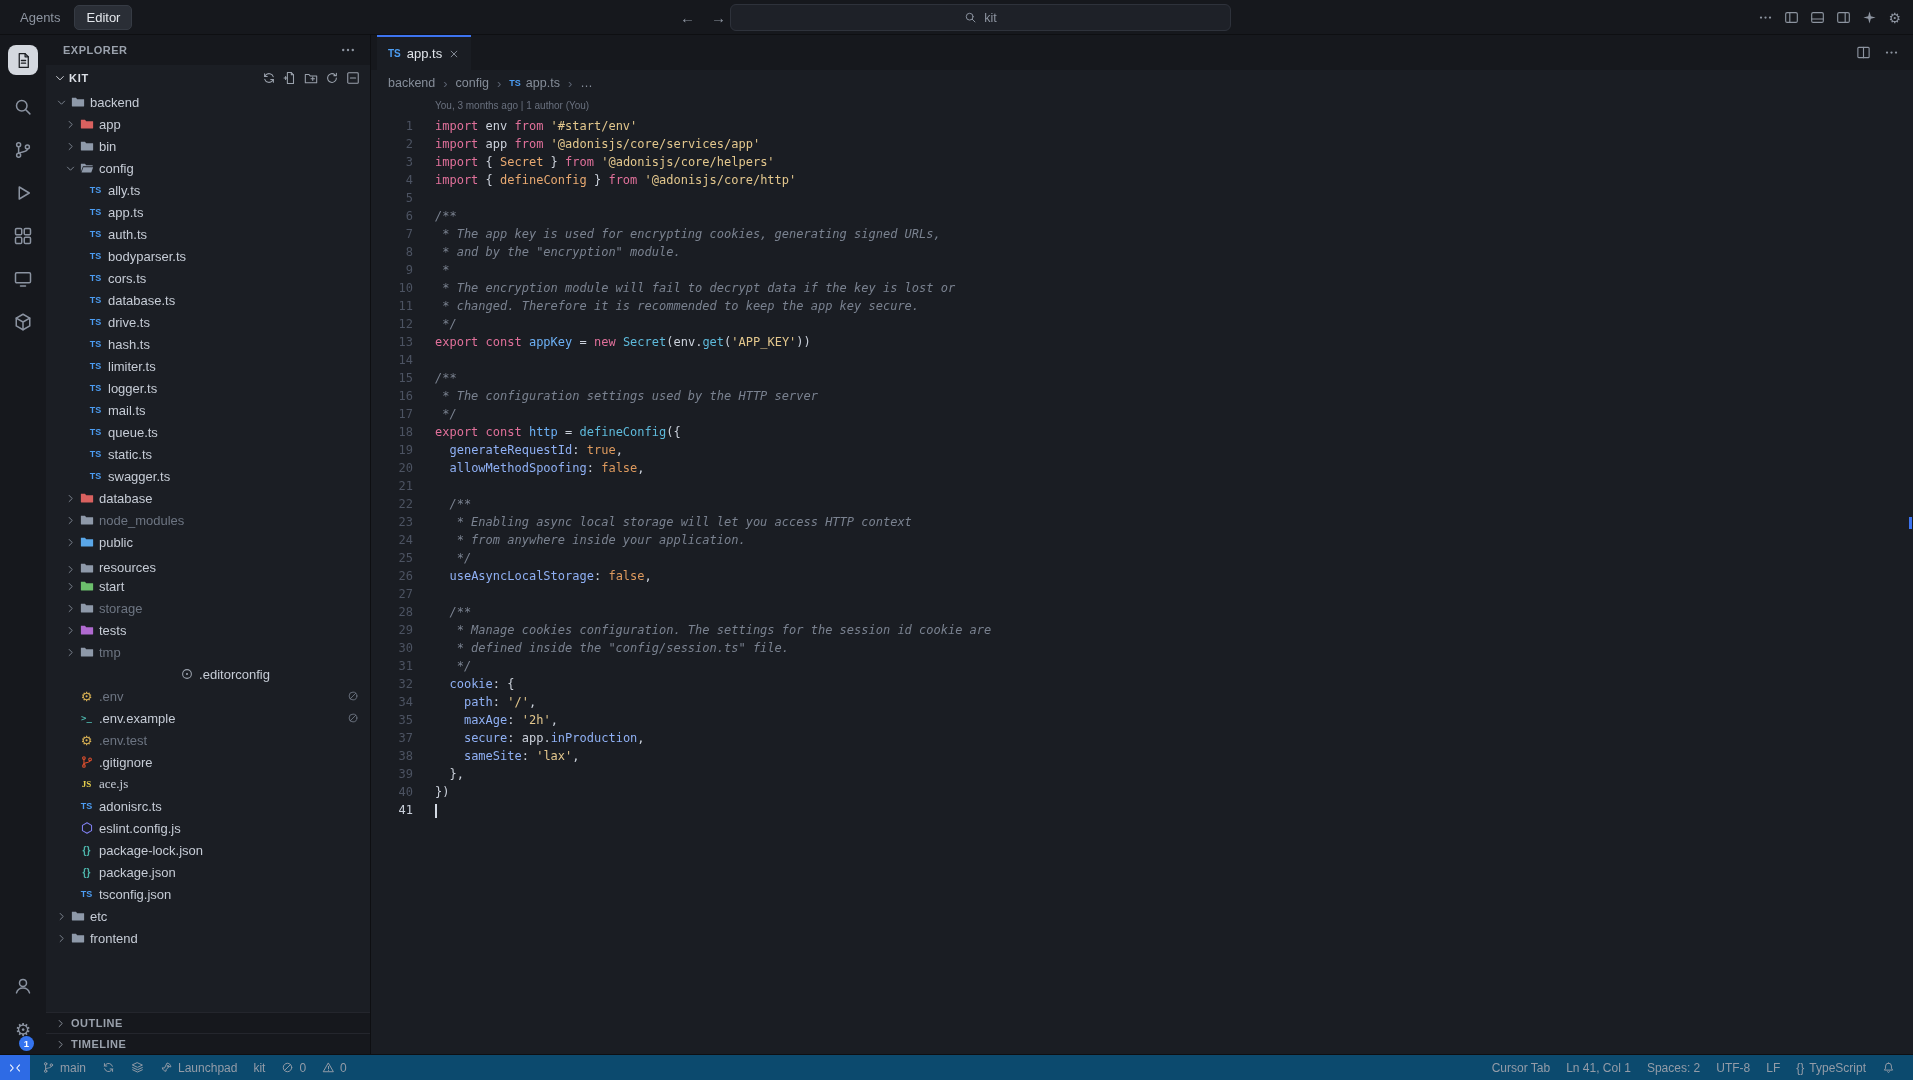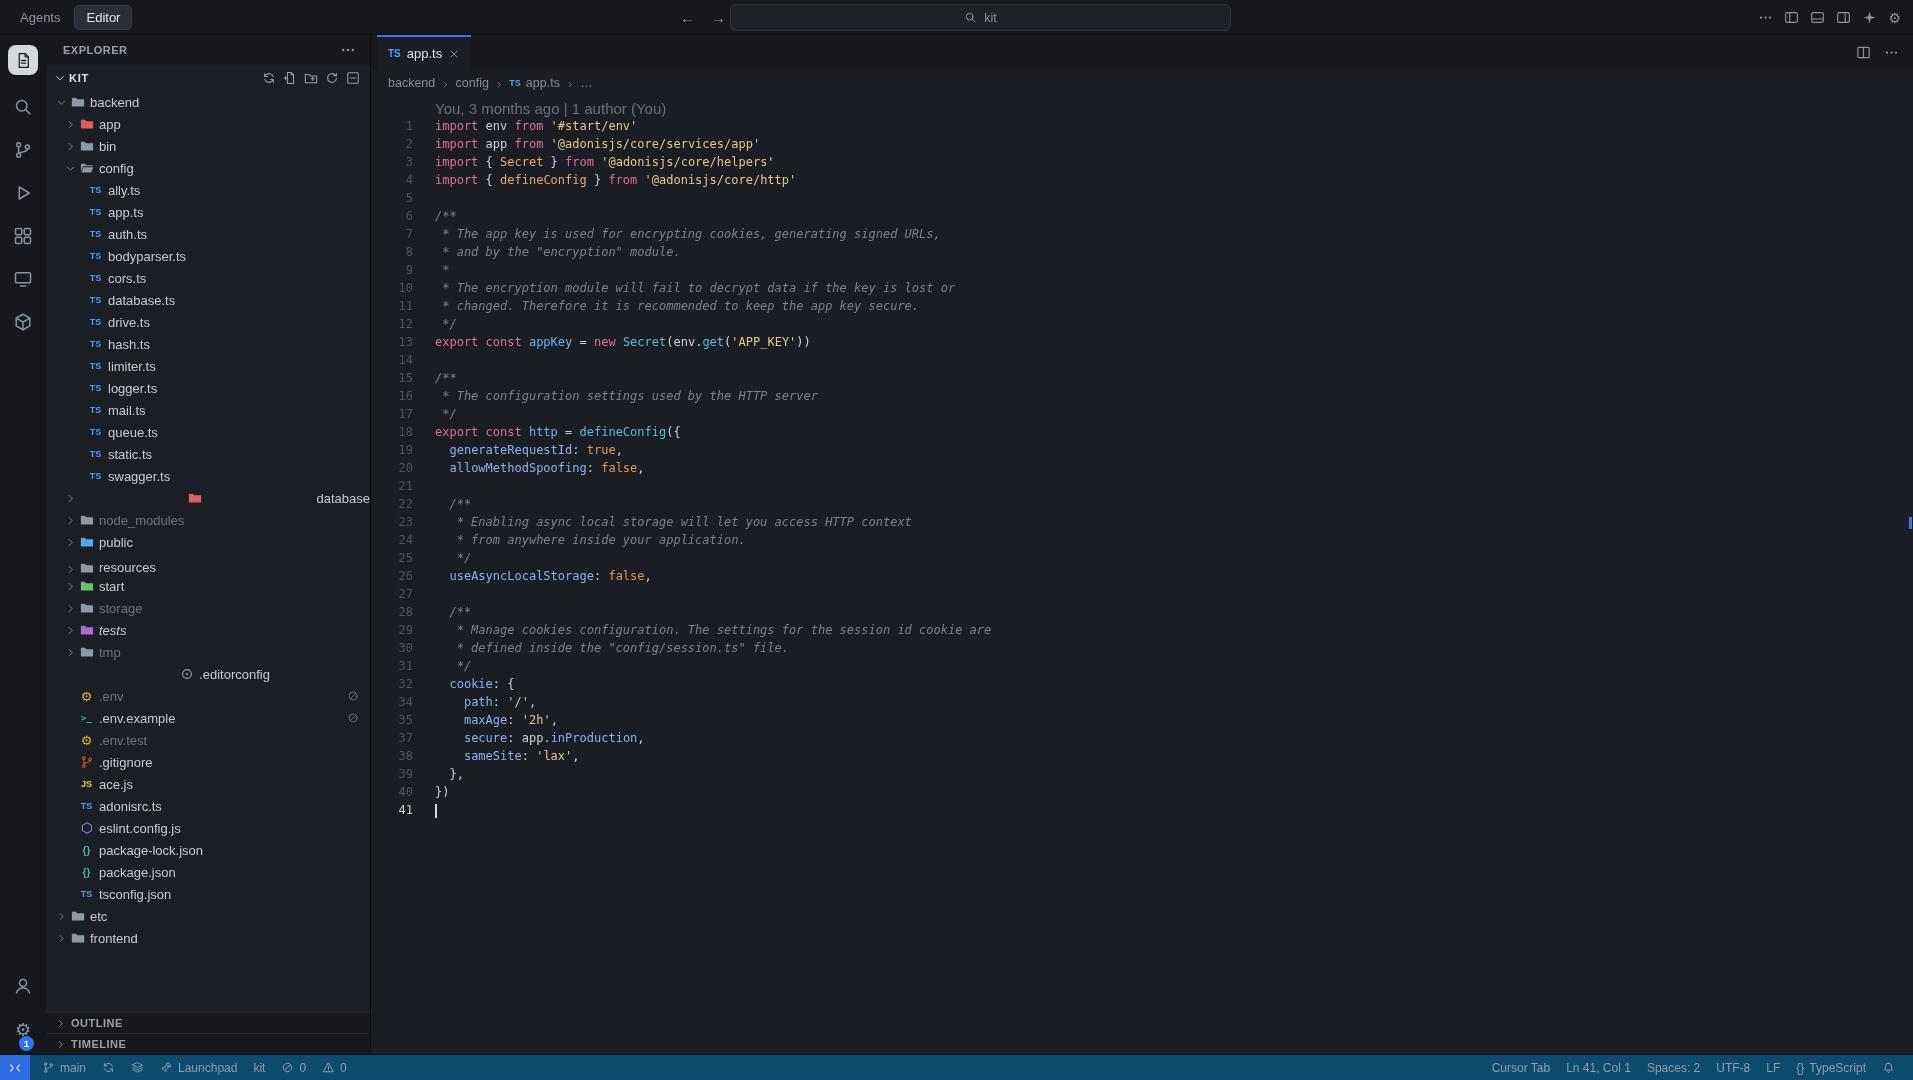--- a/index.html
+++ b/index.html
@@ -82,21 +82,21 @@
   .tab .b-ts{font-size:10px}
   .tab-close{color:#8d94a0;display:inline-flex}
   .tab-close svg{width:12px;height:12px}
   .tab-actions{position:absolute;right:14px;top:0;height:35px;display:flex;align-items:center;gap:13px;color:#8d94a0}
   .tab-actions .ico svg{width:15px;height:15px}
   .breadcrumbs{position:absolute;top:35px;left:0;right:0;height:26px;display:flex;align-items:center;
     padding-left:17px;gap:8px;color:#868e9a;font-size:12.5px}
   .bc-item{display:flex;align-items:center;gap:5px}
   .bc-sep{color:#5a6170;font-size:13px}
   .code-area{position:absolute;top:61px;left:0;right:0;bottom:0;font-family:"DejaVu Sans Mono",monospace;overflow:hidden}
-  .blame{position:absolute;top:4px;left:64px;font-size:15px;color:#69707e;font-family:"Liberation Sans","DejaVu Sans",sans-serif}
+  .blame{position:absolute;top:4px;left:64px;font-size:10px;color:#69707e;font-family:"Liberation Sans","DejaVu Sans",sans-serif}
   #code{position:absolute;top:21px;left:0;right:0}
   .cl{height:18px;display:flex;align-items:center}
   .cl .ln{width:42px;flex:none;text-align:right;color:#4c5362;font-size:12px;line-height:18px}
   .cl.active .ln{color:#c9cfda}
   .cl .lc{margin-left:22px;white-space:pre;font-size:12px;line-height:18px}
   .tk-k{color:#e0709a}.tk-s{color:#e3c78d}.tk-i{color:#e8a971}.tk-f{color:#5ebadb}
   .tk-v{color:#6cb0f5}.tk-p{color:#8fb0f4}.tk-b{color:#de9a5e}
   .tk-c{color:#7a8290;font-style:italic}.tk-d{color:#ccd2dc}
   .caret{display:inline-block;width:2px;height:14px;background:#d3d9e3;vertical-align:middle}
   .overview-mark{position:absolute;right:1px;top:421px;width:3px;height:12px;background:#3d74f0}
@@ -463,21 +463,21 @@
             </span>
             <span class="lbl">static.ts</span>
           </div>
           <div class="tree-row" style="padding-left: 26px;">
             <span class="chev"></span>
             <span class="ficon">
               <span class="b-ts">TS</span>
             </span>
             <span class="lbl">swagger.ts</span>
           </div>
-          <div class="tree-row" style="padding-left: 17px; justify-content: space-between;">
+          <div class="tree-row" style="padding-left: 17px;">
             <span class="chev">
               <svg viewBox="0 0 16 16" fill="none" stroke="currentColor" stroke-width="1.2" stroke-linecap="round" stroke-linejoin="round">
                 <path d="M6 3.5L10.5 8L6 12.5"></path>
               </svg>
             </span>
             <span class="ficon">
               <span class="fc-folder-red ico">
                 <svg viewBox="0 0 16 16" fill="currentColor" stroke="none">
                   <path d="M1.5 3h4.2l1.4 1.8h7.4c.3 0 .5.2.5.5v7.2c0 .3-.2.5-.5.5H1.5c-.3 0-.5-.2-.5-.5V3.5c0-.3.2-.5.5-.5z"></path>
                 </svg>
@@ -553,21 +553,21 @@
             </span>
             <span class="ficon">
               <span class="fc-folder ico">
                 <svg viewBox="0 0 16 16" fill="currentColor" stroke="none">
                   <path d="M1.5 3h4.2l1.4 1.8h7.4c.3 0 .5.2.5.5v7.2c0 .3-.2.5-.5.5H1.5c-.3 0-.5-.2-.5-.5V3.5c0-.3.2-.5.5-.5z"></path>
                 </svg>
               </span>
             </span>
             <span class="lbl">storage</span>
           </div>
-          <div class="tree-row" style="padding-left: 17px; font-style: italic;">
+          <div class="tree-row" style="padding-left: 17px;">
             <span class="chev">
               <svg viewBox="0 0 16 16" fill="none" stroke="currentColor" stroke-width="1.2" stroke-linecap="round" stroke-linejoin="round">
                 <path d="M6 3.5L10.5 8L6 12.5"></path>
               </svg>
             </span>
             <span class="ficon">
               <span class="fc-folder-purple ico">
                 <svg viewBox="0 0 16 16" fill="currentColor" stroke="none">
                   <path d="M1.5 3h4.2l1.4 1.8h7.4c.3 0 .5.2.5.5v7.2c0 .3-.2.5-.5.5H1.5c-.3 0-.5-.2-.5-.5V3.5c0-.3.2-.5.5-.5z"></path>
                 </svg>
@@ -643,21 +643,21 @@
                   <circle cx="4.5" cy="3.5" r="1.5"></circle>
                   <circle cx="4.5" cy="12.5" r="1.5"></circle>
                   <circle cx="11.5" cy="5" r="1.5"></circle>
                   <path d="M4.5 5v6"></path>
                   <path d="M11.5 6.5c0 2.2-3.8 1.6-7 3.2"></path>
                 </svg>
               </span>
             </span>
             <span class="lbl">.gitignore</span>
           </div>
-          <div class="tree-row" style="padding-left: 17px;">
+          <div class="tree-row" style="padding-left: 17px; font-family: Liberation Serif, serif;">
             <span class="chev"></span>
             <span class="ficon">
               <span class="b-js">JS</span>
             </span>
             <span class="lbl">ace.js</span>
           </div>
           <div class="tree-row" style="padding-left: 17px;">
             <span class="chev"></span>
             <span class="ficon">
               <span class="b-ts">TS</span>

